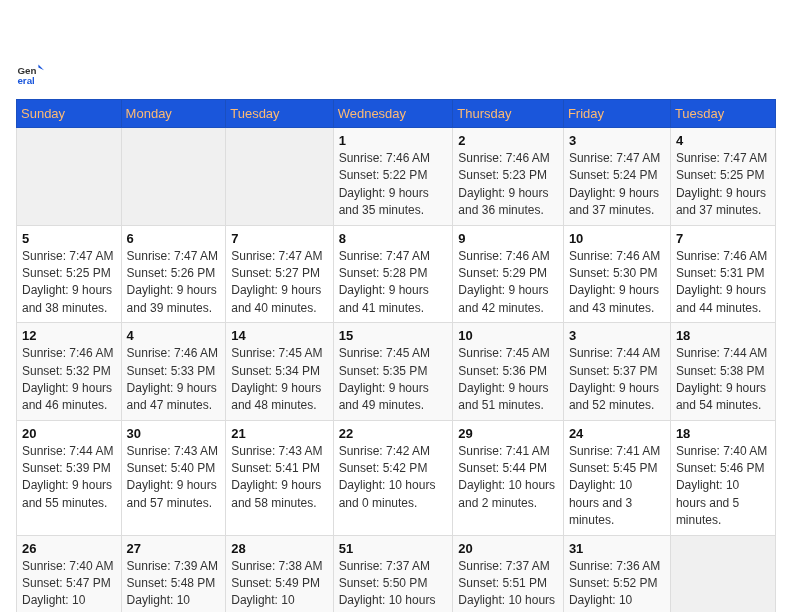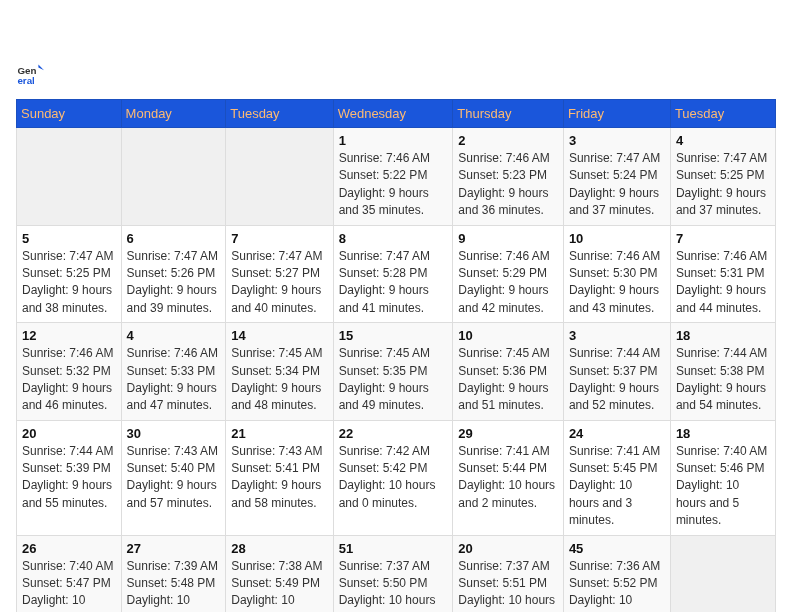--- a/index.html
+++ b/index.html
@@ -188,18 +188,18 @@
         <td><span class="day-num">26</span>
         <span class="cell-text">Sunrise: 7:40 AM<br>Sunset: 5:47 PM<br>Daylight: 10 hours and 7 minutes.</span></td>
         <td><span class="day-num">27</span>
         <span class="cell-text">Sunrise: 7:39 AM<br>Sunset: 5:48 PM<br>Daylight: 10 hours and 9 minutes.</span></td>
         <td><span class="day-num">28</span>
         <span class="cell-text">Sunrise: 7:38 AM<br>Sunset: 5:49 PM<br>Daylight: 10 hours and 10 minutes.</span></td>
         <td><span class="day-num">51</span>
         <span class="cell-text">Sunrise: 7:37 AM<br>Sunset: 5:50 PM<br>Daylight: 10 hours and 12 minutes.</span></td>
         <td><span class="day-num">20</span>
         <span class="cell-text">Sunrise: 7:37 AM<br>Sunset: 5:51 PM<br>Daylight: 10 hours and 14 minutes.</span></td>
-        <td><span class="day-num">45</span>
+        <td><span class="day-num">31</span>
         <span class="cell-text">Sunrise: 7:36 AM<br>Sunset: 5:52 PM<br>Daylight: 10 hours and 16 minutes.</span></td>
         <td class="empty"></td>
       </tr>
     </tbody>
 </table>
 
 </body></html>

